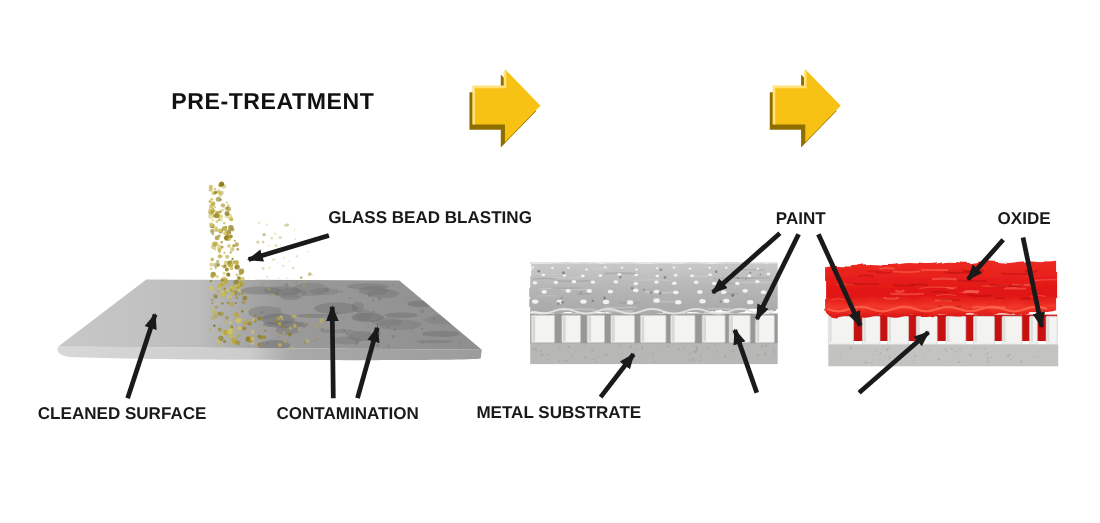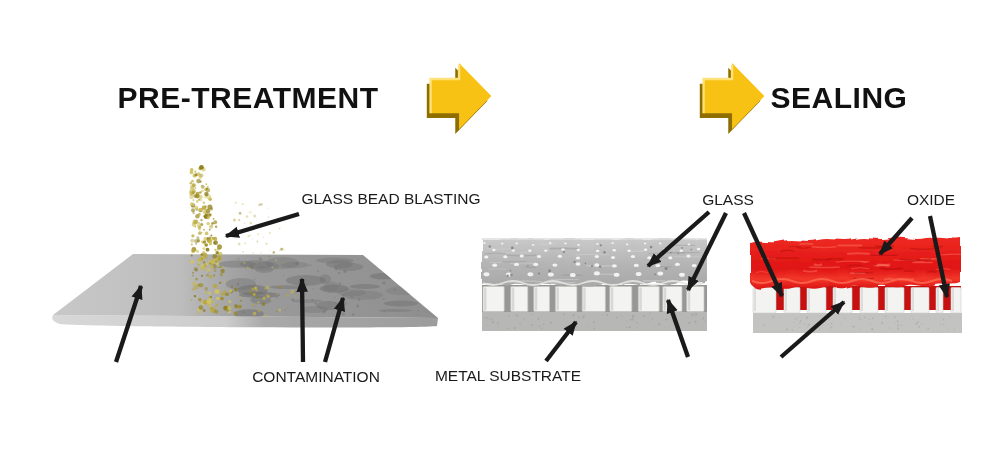--- a/index.html
+++ b/index.html
@@ -1,40 +1,39 @@
 <!DOCTYPE html>
 <html style="--background: #FFFFFF; --title-text: #111111; --annotation-text: #1A1A1A; --arrow-gold: #F8C215; --arrow-gold-dark: #8F6E00; --arrow-gold-light: #FFE27A; --paint-red: #E41616; --paint-red-dark: #C71010; --paint-red-light: #FF7A66; --plate-gray-light: #C6C6C6; --plate-gray-dark: #8E8E8E; --contamination-gray: #6E6E6E; --oxide-white: #F3F3F1; --substrate-gray: #B7B7B5; --bead-gold: #B0A030;"><head>
 <meta charset="utf-8">
 <style>
   html,body{margin:0;padding:0;background:#fff;}
   .stage{position:relative;width:1000px;height:475px;background:var(--background,#fff);overflow:hidden;
          font-family:"Liberation Sans",sans-serif;}
   .step-title{position:absolute;top:81px;transform:translateX(-50%);white-space:nowrap;
-              font-weight:bold;font-size:30px;letter-spacing:.5px;color:var(--title-text,#111);}
+              font-weight:bold;font-size:21px;letter-spacing:.5px;color:var(--title-text,#111);}
   #t-pre{left:248px}#t-ano{left:597px}#t-seal{left:839px}
   .parrow{position:absolute;width:74px;height:78px;top:59px;}
   #arrow1{left:423px}#arrow2{left:696px}
   .anno{position:absolute;transform:translateX(-50%);white-space:nowrap;
-        font-weight:normal;font-size:15.5px;color:var(--annotation-text,#1a1a1a);}
+        font-weight:bold;font-size:15.5px;color:var(--annotation-text,#1a1a1a);}
   #l-gbb{left:391px;top:190px}
   #l-clean{left:111px;top:368px}
   #l-contam{left:316px;top:368px}
   #l-substrate{left:508px;top:367px}
   #l-oxide{left:740px;top:363px}
   #l-pores{left:728px;top:191px}
   #l-paint{left:931px;top:191px}
   .art{position:absolute;left:0;top:0;width:1000px;height:475px;}
 </style>
 </head>
 <body>
 
 <div class="stage">
 
   <div class="step-title" id="t-pre">PRE-TREATMENT</div>
-  <div class="step-title" id="t-seal">SEALING</div>
 
   <svg class="parrow" id="arrow1" viewBox="0 0 78 82">
     <polygon points="8,21 38,21 38,4 72,39 38,74 38,57 8,57" transform="translate(-4,5)" style="fill:var(--arrow-gold-dark)"></polygon>
     <polygon points="8,21 38,21 38,4 72,39 38,74 38,57 8,57" style="fill:var(--arrow-gold)"></polygon>
     <polyline points="8,57 8,21 38,21 38,6" fill="none" style="stroke:var(--arrow-gold-light)" stroke-width="2.5"></polyline>
   </svg>
   <svg class="parrow" id="arrow2" viewBox="0 0 78 82">
     <polygon points="8,21 38,21 38,4 72,39 38,74 38,57 8,57" transform="translate(-4,5)" style="fill:var(--arrow-gold-dark)"></polygon>
     <polygon points="8,21 38,21 38,4 72,39 38,74 38,57 8,57" style="fill:var(--arrow-gold)"></polygon>
     <polyline points="8,57 8,21 38,21 38,6" fill="none" style="stroke:var(--arrow-gold-light)" stroke-width="2.5"></polyline>
@@ -883,17 +882,18 @@
       <line x1="744" y1="213" x2="782" y2="296" marker-end="url(#ah)"></line>
       <line x1="546" y1="361" x2="576" y2="322" marker-end="url(#ah)"></line>
       <line x1="688" y1="357" x2="668" y2="300" marker-end="url(#ah)"></line>
       <line x1="781" y1="357" x2="844" y2="302" marker-end="url(#ah)"></line>
       <line x1="912" y1="218" x2="880" y2="254" marker-end="url(#ah)"></line>
       <line x1="930" y1="216" x2="947" y2="297" marker-end="url(#ah)"></line>
     </g>
   </svg>
 
   <div class="anno" id="l-gbb">GLASS BEAD BLASTING</div>
+  <div class="anno" id="l-clean">CLEANED SURFACE</div>
   <div class="anno" id="l-contam">CONTAMINATION</div>
   <div class="anno" id="l-substrate">METAL SUBSTRATE</div>
-  <div class="anno" id="l-pores">GLASS</div>
+  <div class="anno" id="l-pores">PAINT</div>
   <div class="anno" id="l-paint">OXIDE</div>
 </div>
 
 </body></html>

